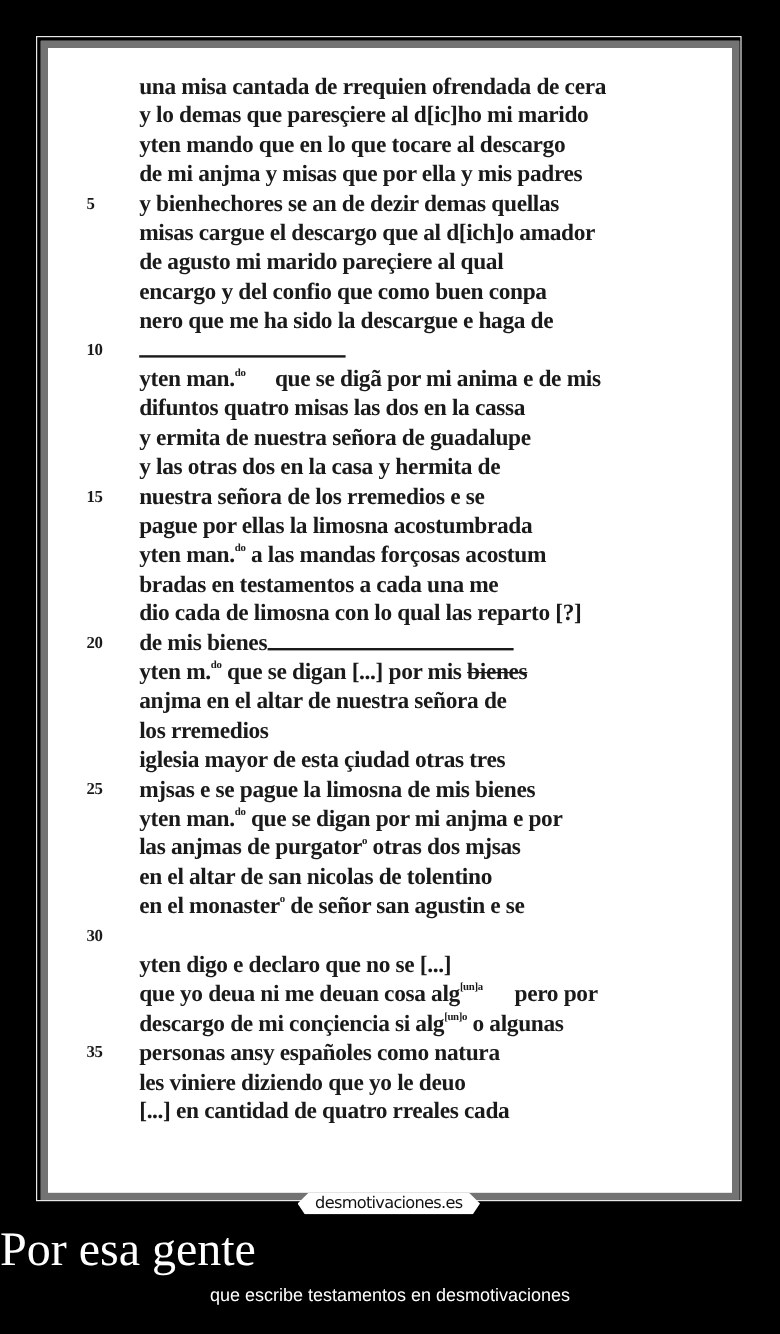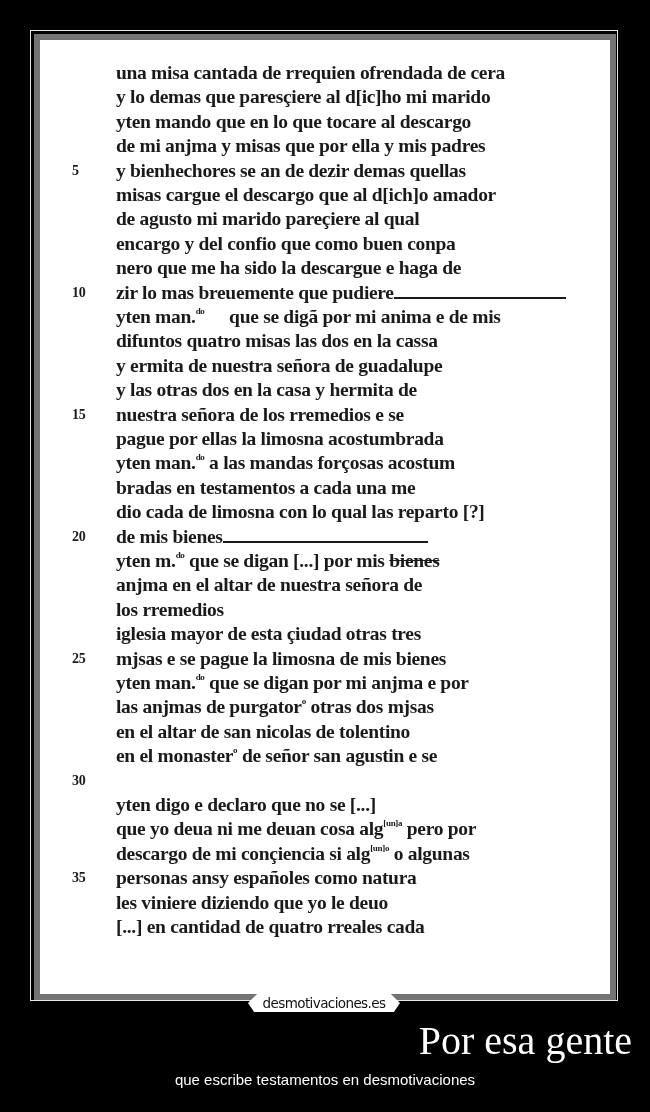--- a/index.html
+++ b/index.html
@@ -32,21 +32,21 @@
     sup { font-size: 9px; vertical-align: 9px; line-height: 0; }
     .strike { text-decoration: line-through; }
     .blank { display: inline-block; border-bottom: 2px solid #1a1a1a; height: 14px; vertical-align: baseline; }
     .watermark {
       position: absolute; left: 248px; top: 994px; width: 152px; height: 18px;
       background: #fff; color: #111; font-family: "DejaVu Sans", sans-serif; font-size: 13.5px;
       text-align: center; line-height: 18px; letter-spacing: -0.6px;
       clip-path: polygon(6% 0, 94% 0, 100% 50%, 96% 100%, 4% 100%, 0 50%);
     }
     .title {
-      position: absolute; left: 0; top: 1017px; width: 632px; text-align: right;
+      position: absolute; left: 0; top: 1017px; width: 632px; text-align: left;
       color: #fff; font-family: "Liberation Serif", serif; font-size: 40px; letter-spacing: 0px;
     }
     .subtitle {
       position: absolute; left: 0; top: 1071px; width: 650px; text-align: center;
       color: #fff; font-family: "Liberation Sans", sans-serif; font-size: 15px;
     }
   </style>
 </head>
 <body>
 
@@ -84,21 +84,21 @@
       <div class="line" style="top: 192.8px;">
         <span class="num"></span>
         <span class="txt"><span>encargo y del confio que como buen conpa</span></span>
       </div>
       <div class="line" style="top: 217.2px;">
         <span class="num"></span>
         <span class="txt"><span>nero que me ha sido la descargue e haga de</span></span>
       </div>
       <div class="line" style="top: 241.6px;">
         <span class="num">10</span>
-        <span class="txt"><span>zir lo mas breuemente que pudiere</span><span class="blank" style="width: 172px;"></span></span>
+        <span class="txt"><span class="blank" style="width: 172px;"></span></span>
       </div>
       <div class="line" style="top: 266px;">
         <span class="num"></span>
         <span class="txt"><span>yten man.</span><sup>do</sup><span style="white-space: pre; margin-left: 20px;"> que se digã por mi anima e de mis</span></span>
       </div>
       <div class="line" style="top: 290.4px;">
         <span class="num"></span>
         <span class="txt"><span>difuntos quatro misas las dos en la cassa</span></span>
       </div>
       <div class="line" style="top: 314.8px;">
@@ -171,21 +171,21 @@
       </div>
       <div class="line" style="top: 729.6px;">
         <span class="num">30</span>
       </div>
       <div class="line" style="top: 754px;">
         <span class="num"></span>
         <span class="txt"><span>yten digo e declaro que no se [...]</span></span>
       </div>
       <div class="line" style="top: 778.4px;">
         <span class="num"></span>
-        <span class="txt"><span>que yo deua ni me deuan cosa alg</span><sup>[un]a</sup><span style="white-space: pre;"> pero por</span></span>
+        <span class="txt"><span>que yo deua ni me deuan cosa alg</span><sup>[un]a</sup><span style="white-space: pre; margin-left: 22px;"> pero por</span></span>
       </div>
       <div class="line" style="top: 802.8px;">
         <span class="num"></span>
         <span class="txt"><span>descargo de mi conçiencia si alg</span><sup>[un]o</sup><span style="white-space: pre;"> o algunas</span></span>
       </div>
       <div class="line" style="top: 827.2px;">
         <span class="num">35</span>
         <span class="txt"><span>personas ansy españoles como natura</span></span>
       </div>
       <div class="line" style="top: 851.6px;">

